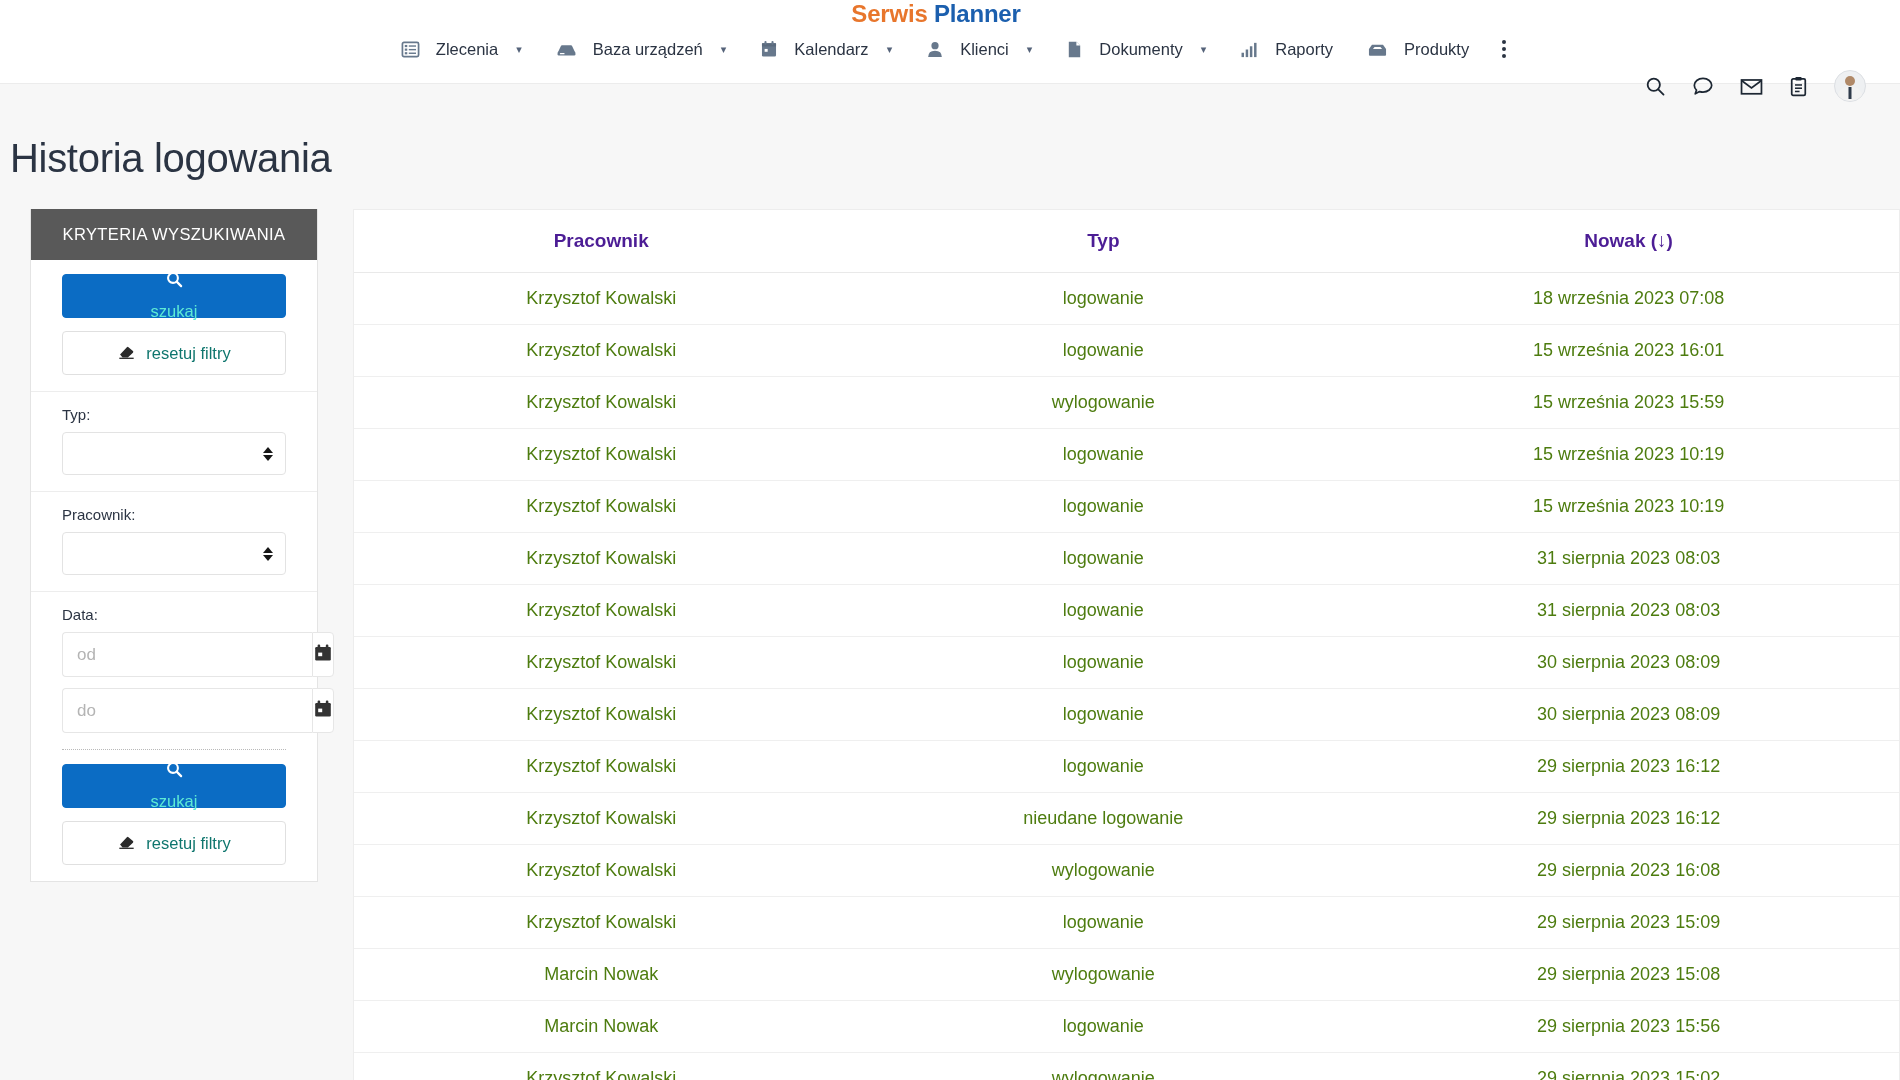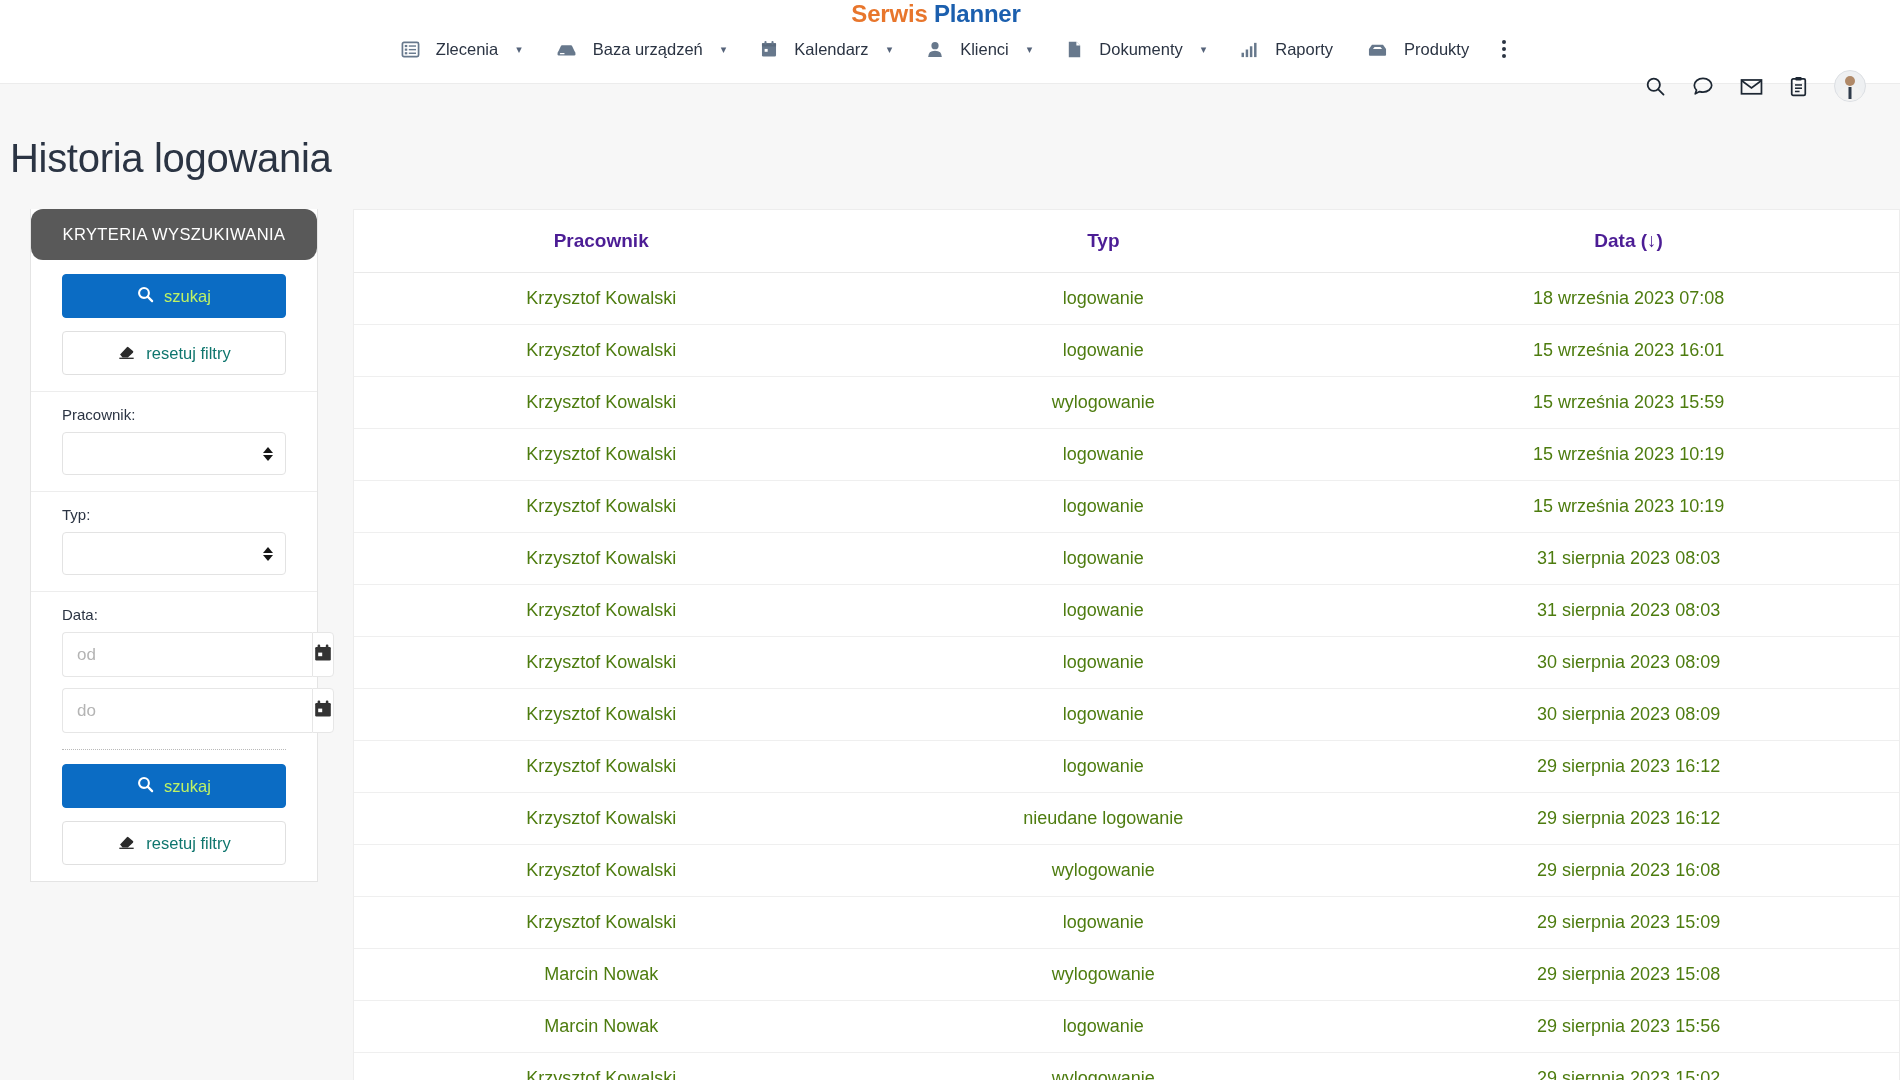--- a/index.html
+++ b/index.html
@@ -118,21 +118,20 @@
     border-top: none;
     margin-right: 35px;
   }
   .sidebar-header {
     background: #595959;
     color: #ffffff;
     font-size: 16.5px;
     letter-spacing: 0.4px;
     text-align: center;
     padding: 16px 8px;
-    border-radius: 12px;
   }
   .sb-section {
     padding: 14px 31px 16px 31px;
     border-bottom: 1px solid #ededed;
   }
   .sb-section.no-border { border-bottom: none; }
   .sb-dotted {
     border-top: 1px dotted #b9b9b9;
     margin: 0 31px;
   }
@@ -145,22 +144,23 @@
     width: 100%;
     height: 44px;
     border-radius: 4px;
     font-size: 16.5px;
     cursor: pointer;
     border: 1px solid transparent;
     user-select: none;
   }
   .btn-primary {
     background: #0b6cc4;
-    color: #bef264;
+    color: #5eead4;
     border-color: #0b6cc4;
+    flex-direction: column;
   }
   .btn-light {
     background: #ffffff;
     color: #0f766e;
     border: 1px solid #e0e0e0;
     margin-top: 13px;
   }
 
   .field-label {
     font-size: 15px;
@@ -428,31 +428,31 @@
             <svg width="19" height="17" viewBox="0 0 20 18">
                 <path d="M3.2 12.2 L10.4 4.4 Q11.2 3.6 12.1 4.4 L16.8 8.6 Q17.7 9.4 16.8 10.3 L11.4 15.4 H5.8 Z" fill="#2b2b2b"></path>
                 <line x1="2.4" y1="16.2" x2="17.6" y2="16.2" stroke="#2b2b2b" stroke-width="1.4"></line>
               </svg>
           </span>
           <span>resetuj filtry</span>
         </div>
       </div>
 
       <div class="sb-section">
-        <label class="field-label">Pracownik:</label>
+        <label class="field-label">Typ:</label>
         <div class="select-box">
           <span class="spin">
               <i class="up"></i>
               <i class="dn"></i>
             </span>
         </div>
       </div>
 
       <div class="sb-section">
-        <label class="field-label">Typ:</label>
+        <label class="field-label">Pracownik:</label>
         <div class="select-box">
           <span class="spin">
               <i class="up"></i>
               <i class="dn"></i>
             </span>
         </div>
       </div>
 
       <div class="sb-section no-border">
         <label class="field-label">Data:</label>
@@ -514,21 +514,21 @@
       <table class="log-table">
         <colgroup>
           <col class="c-worker">
             <col class="c-type">
             <col class="c-date">
         </colgroup>
         <thead>
           <tr>
             <th class="sortable">Pracownik</th>
             <th class="sortable">Typ</th>
-            <th class="sortable">Data (↓)</th>
+            <th class="sortable">Nowak (↓)</th>
           </tr>
         </thead>
         <tbody id="table-body">
             <tr>
               <td>Krzysztof Kowalski</td>
               <td>logowanie</td>
               <td>18 września 2023 07:08</td>
             </tr>
             <tr>
               <td>Krzysztof Kowalski</td>

